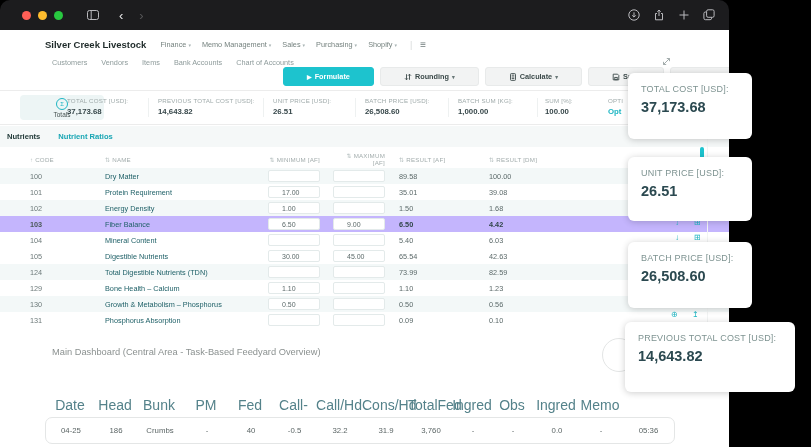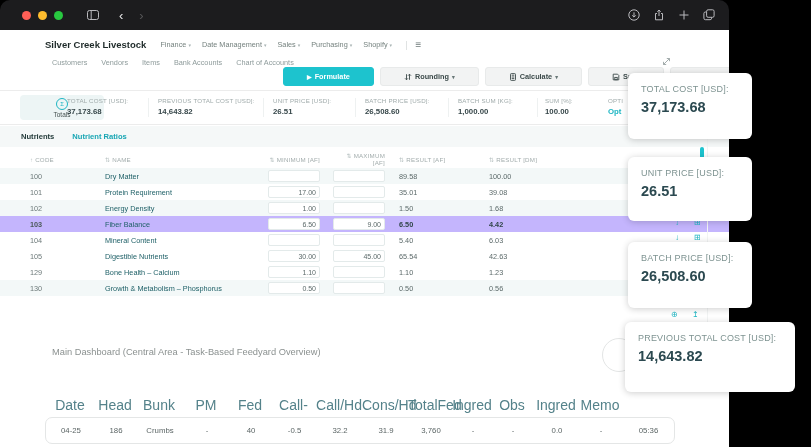--- a/index.html
+++ b/index.html
@@ -48,41 +48,41 @@
   .chip-ic{width:10px;height:10px;border:1px solid #1fb6c3;border-radius:50%;color:#1fb6c3;font-size:6px;line-height:10px;text-align:center}
   .chip-lb{font-size:6.5px;color:#44504f;margin-top:1px}
   .tfield{position:absolute;top:6px}
   .tfl{font-size:6.2px;color:#a0abab;letter-spacing:.2px;margin-bottom:3px;white-space:nowrap}
   .tfv{font-size:7.8px;font-weight:700;color:#37474a;white-space:nowrap}
   .f1{left:67px}.f2{left:158px}.f3{left:273px}.f4{left:365px}.f5{left:458px}.f6{left:545px}.f7{left:608px}
   .f7 .tfv{color:#1fb6c3}
   .tdiv{position:absolute;top:7px;width:1px;height:19px;background:#eef1f1}
 
   
-  .tabs{position:absolute;left:0;top:96px;width:729px;height:21px;background:#f5f8f8;display:flex;align-items:center;padding-left:21px;gap:18px;box-sizing:border-box}
+  .tabs{position:absolute;left:0;top:96px;width:729px;height:21px;background:#f5f8f8;display:flex;align-items:center;padding-left:7px;gap:18px;box-sizing:border-box}
   .tab{font-size:7.6px}
   .tab.active{color:#243c3b;font-weight:700}
   .tab.alt{color:#19a6b4;font-weight:600}
 
   
   .ngrid{display:grid;grid-template-columns:75px 163px 65px 66px 90px 91px 1fr;align-items:center;padding-left:30px;box-sizing:border-box}
   .nhead{position:absolute;left:0;top:121px;width:729px;height:16px;font-size:6.2px;color:#a3adad;letter-spacing:.2px}
   .sort{color:#b8c2c2;font-size:6px;margin-right:2px}
   .h-min,.h-max{text-align:right}
   .h-min{padding-right:13px}.h-max{padding-right:14px}
   .nrows{position:absolute;left:0;top:138px;width:729px}
   .nrow{height:16px;font-size:7.3px}
   .nrow.stripe{background:#f3f8f8}
   .nrow.sel{background:#c4b5fd}
   .c-code{color:#6d7a7a}
   .c-name{color:#1d5f66;font-weight:400}
   .c-val{color:#5c6a6a}
   .nrow.sel .c-val{font-weight:700;color:#31464a}
   .nrow.sel .c-code{font-weight:700;color:#4c5a5a}
-  .num-input{width:52px;height:12px;border:1px solid #e3eaea;border-radius:2px;font-size:7px;text-align:right;padding:0 3px;color:#5c6a6a;background:#fff;box-sizing:border-box;font-family:inherit;display:block}
+  .num-input{width:52px;height:12px;border:1px solid #e3eaea;border-radius:2px;font-size:7px;text-align:left;padding:0 13px;color:#5c6a6a;background:#fff;box-sizing:border-box;font-family:inherit;display:block}
 
   
   .track{position:absolute;left:707px;top:95px;width:1px;height:212px;background:#f2f4f4}
   .thumb{position:absolute;left:700px;top:117px;width:4px;height:12px;background:#1dc3ce;border-radius:2px}
   .peek{position:absolute;font-size:8px;color:#1fb6c3;line-height:1}
   .circle-peek{position:absolute;left:602px;top:308px;width:34px;height:34px;border:1px solid #e3e5e5;border-radius:50%;background:#fff;box-sizing:border-box}
 
   
   .dash-title{position:absolute;left:52px;top:317px;font-size:9.3px;color:#8b9190}
   .dgrid{display:grid;grid-template-columns:50px 40px 48px 46px 42px 45px 46px 46px 44px 40px 40px 48px 40px 55px;text-align:center}
@@ -144,21 +144,21 @@
 
 <div class="window">
 
   <div class="apphead">
     <span class="brand">Silver Creek Livestock</span>
     <span class="menu-item">
         <span>Finance</span>
         <span class="menu-caret">▾</span>
       </span>
     <span class="menu-item">
-        <span>Date Management</span>
+        <span>Memo Management</span>
         <span class="menu-caret">▾</span>
       </span>
     <span class="menu-item">
         <span>Sales</span>
         <span class="menu-caret">▾</span>
       </span>
     <span class="menu-item">
         <span>Purchasing</span>
         <span class="menu-caret">▾</span>
       </span>
@@ -369,20 +369,33 @@
           <input class="num-input" value="30.00" style="">
         </div>
       <div>
           <input class="num-input" value="45.00" style="">
         </div>
       <div class="c-val">65.54</div>
       <div class="c-val">42.63</div>
       <div></div>
     </div>
 
+    <div class="nrow ngrid stripe">
+      <div class="c-code">124</div>
+      <div class="c-name">Total Digestible Nutrients (TDN)</div>
+      <div>
+          <input class="num-input" value="" style="">
+        </div>
+      <div>
+          <input class="num-input" value="" style="">
+        </div>
+      <div class="c-val">73.99</div>
+      <div class="c-val">82.59</div>
+      <div></div>
+    </div>
 
     <div class="nrow ngrid">
       <div class="c-code">129</div>
       <div class="c-name">Bone Health – Calcium</div>
       <div>
           <input class="num-input" value="1.10" style="">
         </div>
       <div>
           <input class="num-input" value="" style="">
         </div>
@@ -398,20 +411,33 @@
           <input class="num-input" value="0.50" style="">
         </div>
       <div>
           <input class="num-input" value="" style="">
         </div>
       <div class="c-val">0.50</div>
       <div class="c-val">0.56</div>
       <div></div>
     </div>
 
+    <div class="nrow ngrid">
+      <div class="c-code">131</div>
+      <div class="c-name">Phosphorus Absorption</div>
+      <div>
+          <input class="num-input" value="" style="">
+        </div>
+      <div>
+          <input class="num-input" value="" style="">
+        </div>
+      <div class="c-val">0.09</div>
+      <div class="c-val">0.10</div>
+      <div></div>
+    </div>
 
   </div>
 
   <div class="track"></div>
   <div class="thumb"></div>
   <span class="peek" style="left:675px;top:189px">↓</span>
   <span class="peek" style="left:694px;top:189px">⊞</span>
   <span class="peek" style="left:675px;top:204px">↓</span>
   <span class="peek" style="left:694px;top:204px">⊞</span>
   <span class="peek" style="left:671px;top:281px">⊕</span>

